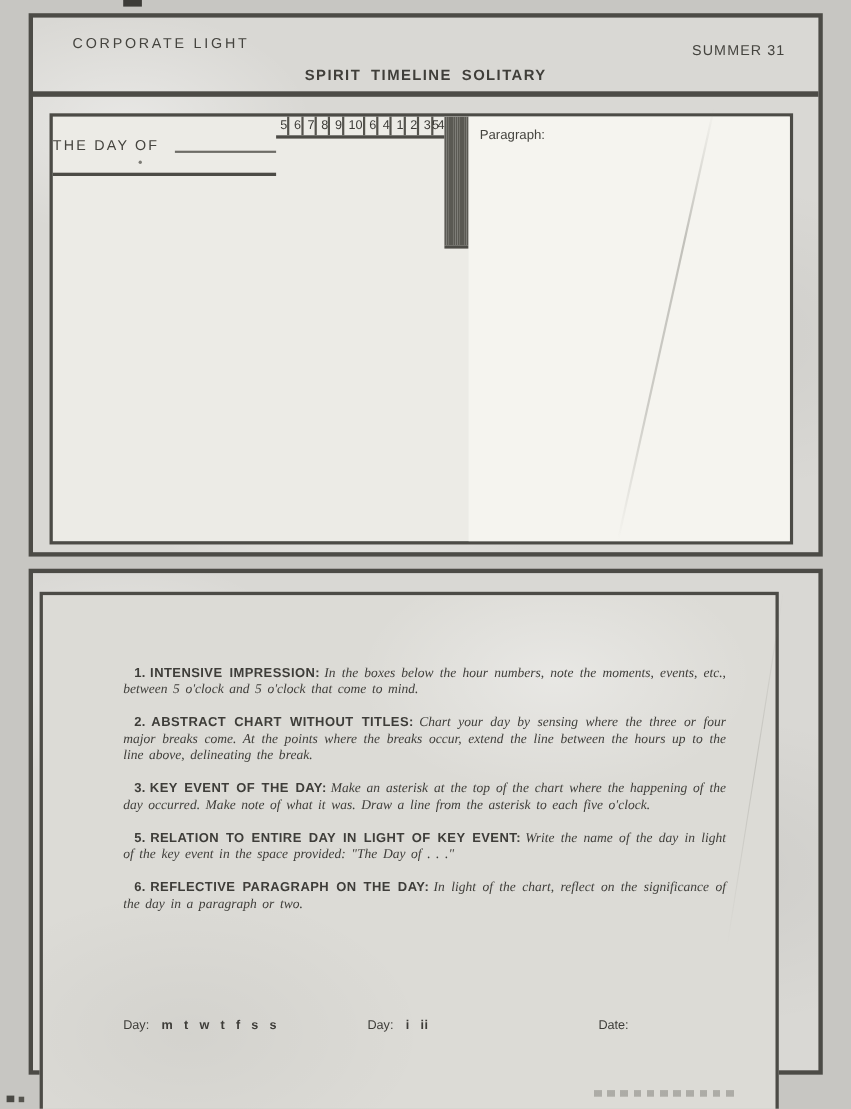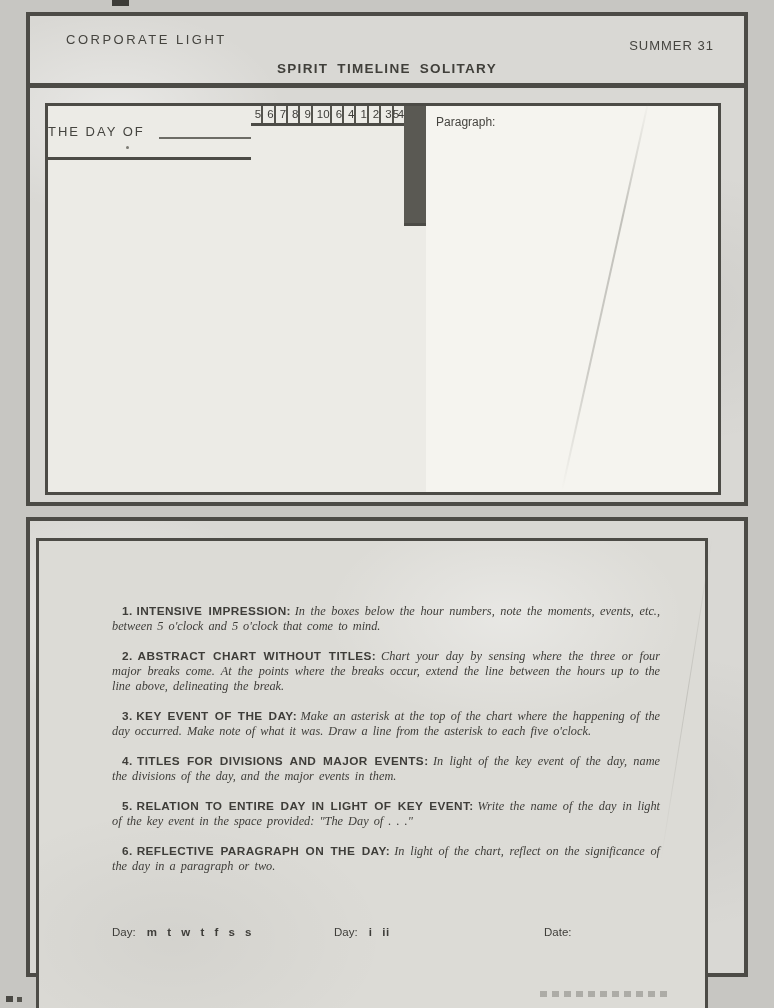--- a/index.html
+++ b/index.html
@@ -203,21 +203,20 @@
     <div class="instructions-box">
 
       <div class="instructions">
 
           <p><span class="inum">1.</span> <span class="ihead">INTENSIVE IMPRESSION:</span> <span class="ibody">In the boxes below the hour numbers, note the moments, events, etc., between 5 o'clock and 5 o'clock that come to mind.</span></p>
 
           <p><span class="inum">2.</span> <span class="ihead">ABSTRACT CHART WITHOUT TITLES:</span> <span class="ibody">Chart your day by sensing where the three or four major breaks come. At the points where the breaks occur, extend the line between the hours up to the line above, delineating the break.</span></p>
 
           <p><span class="inum">3.</span> <span class="ihead">KEY EVENT OF THE DAY:</span> <span class="ibody">Make an asterisk at the top of the chart where the happening of the day occurred. Make note of what it was. Draw a line from the asterisk to each five o'clock.</span></p>
 
-          <p><span class="inum">4.</span> <span class="ihead">TITLES FOR DIVISIONS AND MAJOR EVENTS:</span> <span class="ibody">In light of the key event of the day, name the divisions of the day, and the major events in them.</span></p>
 
           <p><span class="inum">5.</span> <span class="ihead">RELATION TO ENTIRE DAY IN LIGHT OF KEY EVENT:</span> <span class="ibody">Write the name of the day in light of the key event in the space provided: "The Day of . . ."</span></p>
 
           <p><span class="inum">6.</span> <span class="ihead">REFLECTIVE PARAGRAPH ON THE DAY:</span> <span class="ibody">In light of the chart, reflect on the significance of the day in a paragraph or two.</span></p>
         </div>
 
       <div class="fill-row">
         <span class="fill-group fg-week">
           <span>Day:</span>
           <span class="fill-values">m t w t f s s</span>

